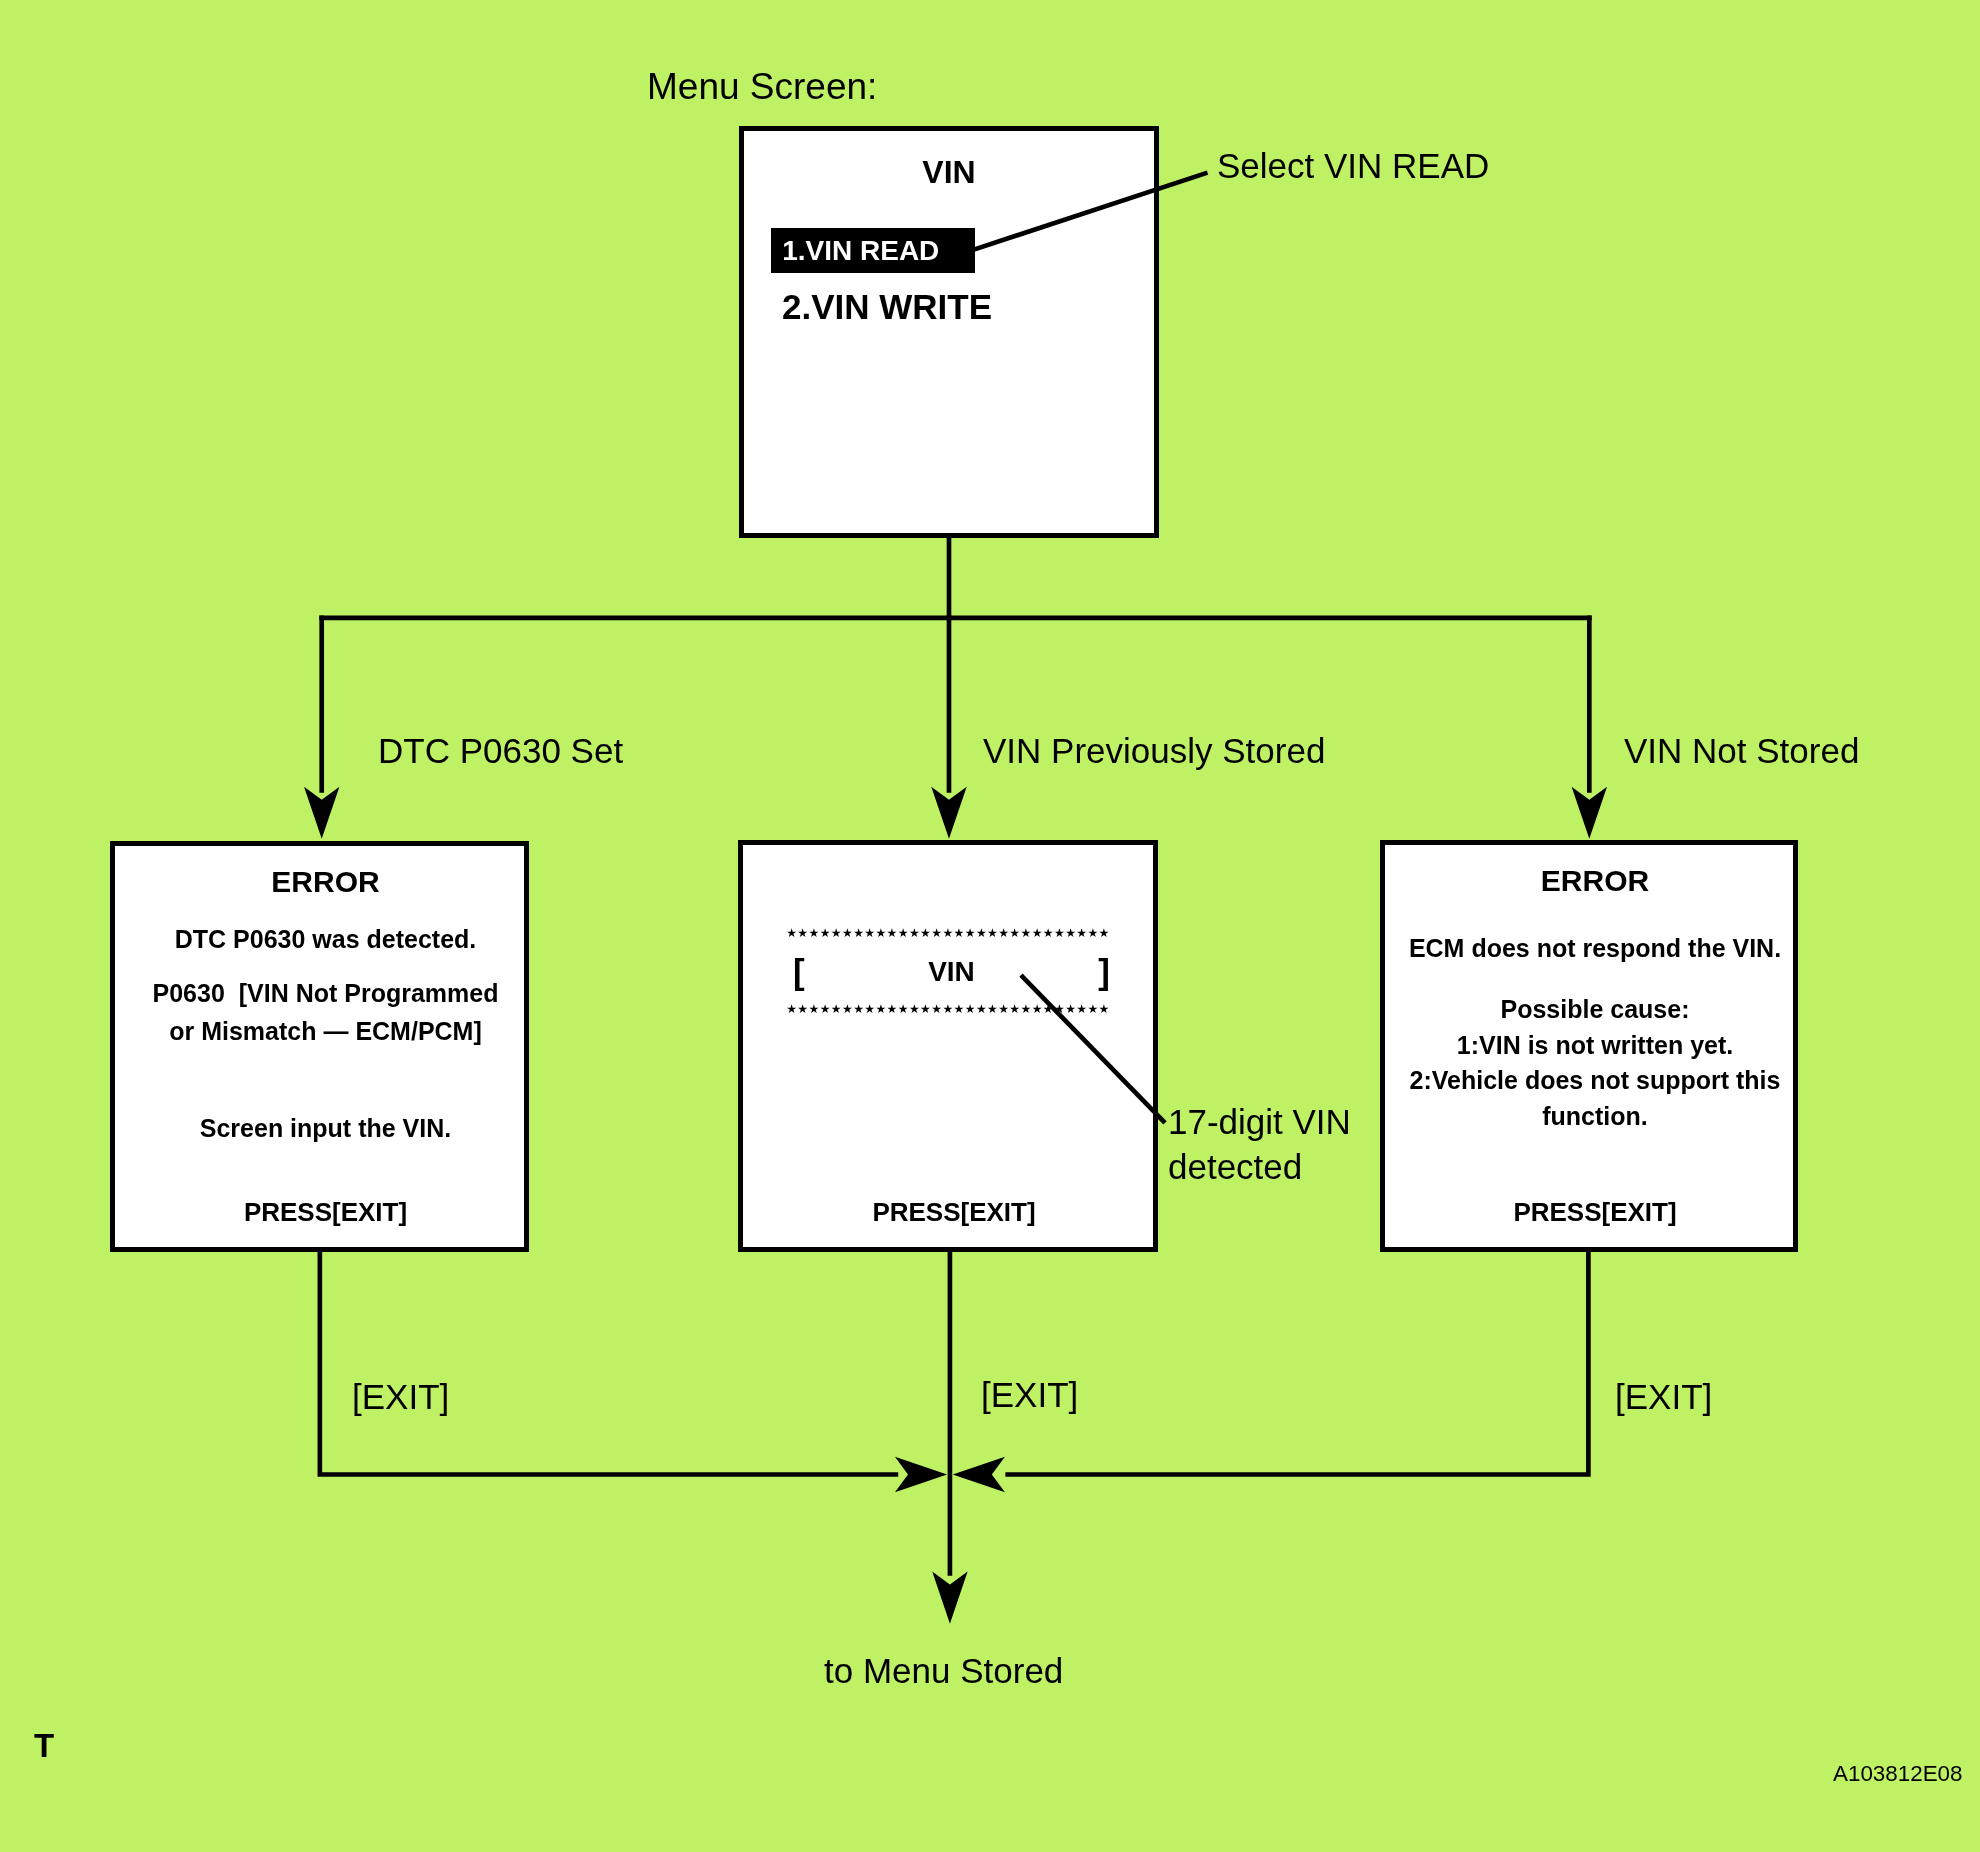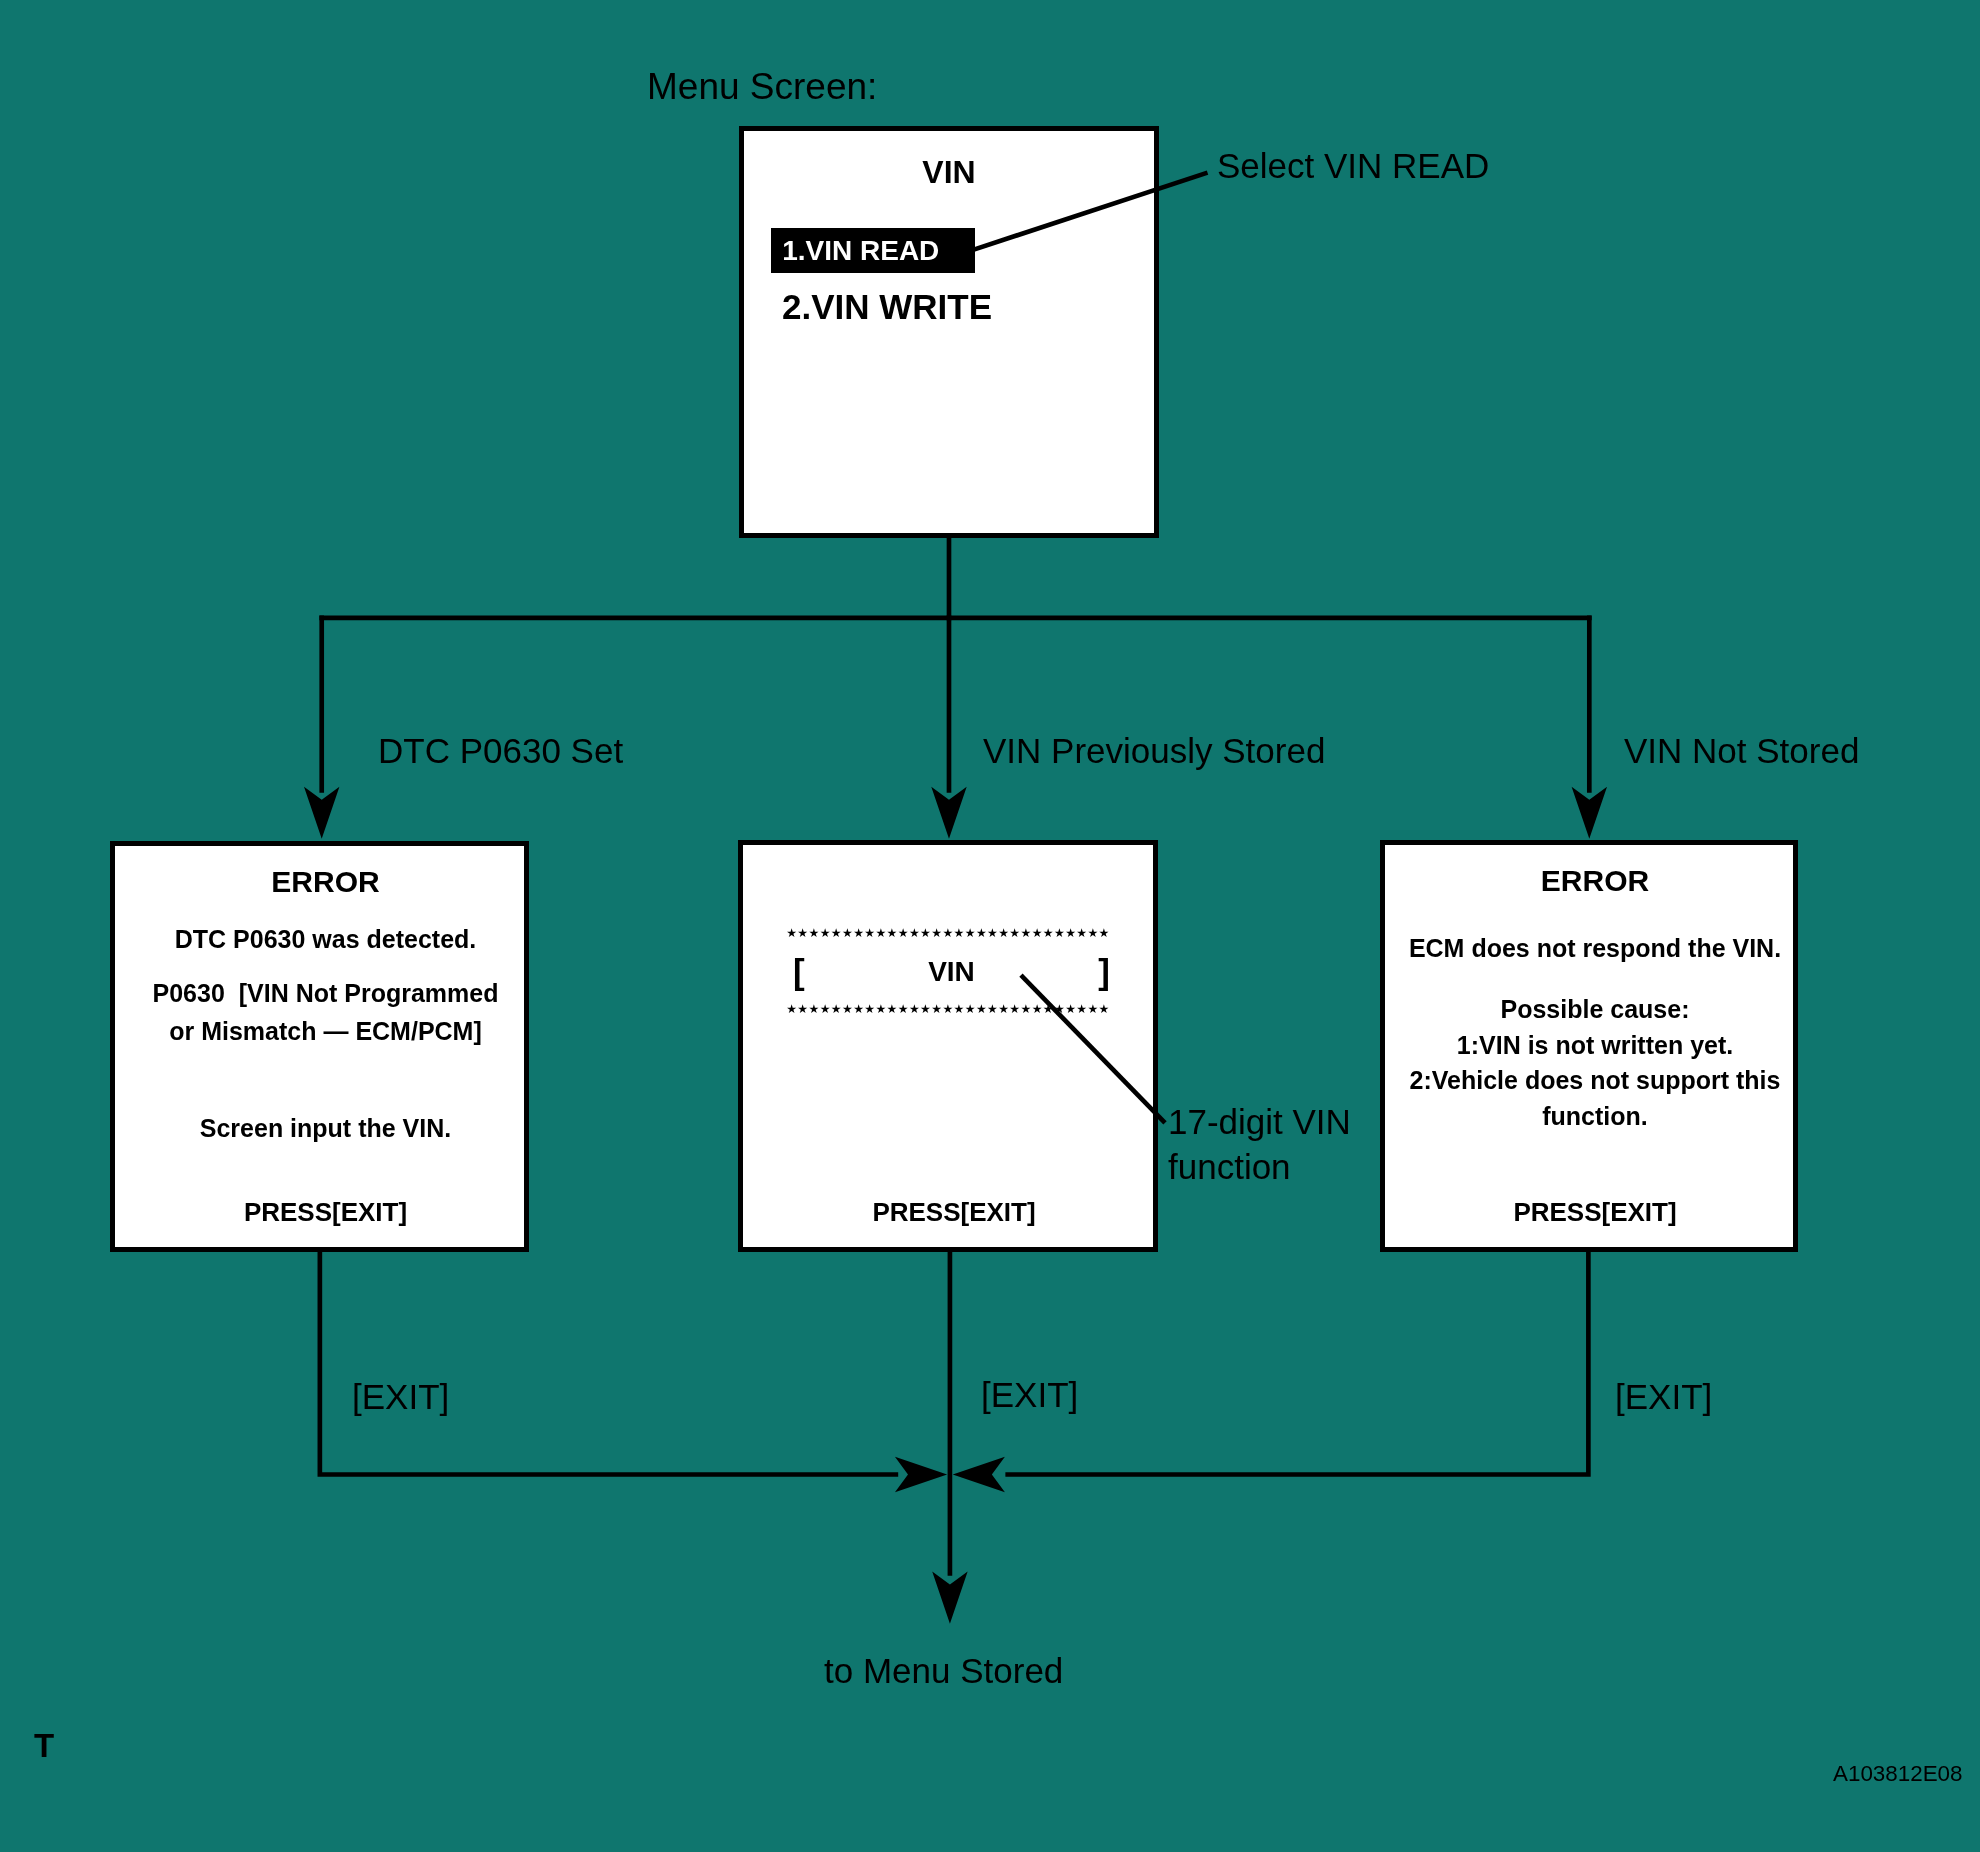--- a/index.html
+++ b/index.html
@@ -1,17 +1,17 @@
 <!DOCTYPE html>
 <html style="font-size:15px"><head>
 <meta charset="utf-8">
 <style>
   html,body{margin:0;padding:0;background:#fff;}
   #canvas{
-    position:relative;width:1980px;height:1852px;background:#0f766e;
+    position:relative;width:1980px;height:1852px;background:#bef264;
     font-family:"Liberation Sans",sans-serif;color:#000;overflow:hidden;
   }
   .ann{position:absolute;font-size:35px;line-height:1.1;white-space:nowrap;color:#000;}
   .screen-box{position:absolute;border:5.6px solid #000;background:#fff;box-sizing:border-box;}
   .bx-line{position:absolute;left:12px;right:0;text-align:center;font-weight:bold;
            font-size:25px;line-height:1.15;white-space:nowrap;}
   .bx-title{font-size:30px;}
   .bx-footer{font-size:26px;}
   .star-row{position:absolute;left:0;right:0;text-align:center;
             font-family:"DejaVu Sans",sans-serif;font-size:12px;letter-spacing:0.4px;
@@ -73,21 +73,21 @@
     <div class="bx-line bx-title" style="top:18.6px;">ERROR</div>
     <div class="bx-line" style="top:89px;">ECM does not respond the VIN.</div>
     <div class="bx-line" style="top:150px;">Possible cause:</div>
     <div class="bx-line" style="top:186px;">1:VIN is not written yet.</div>
     <div class="bx-line" style="top:221px;">2:Vehicle does not support this</div>
     <div class="bx-line" style="top:257px;">function.</div>
     <div class="bx-line bx-footer" style="top:353px;">PRESS[EXIT]</div>
   </div>
 
   <div class="ann" style="left:1168px;top:1103px;">17-digit VIN</div>
-  <div class="ann" style="left:1168px;top:1148px;">function</div>
+  <div class="ann" style="left:1168px;top:1148px;">detected</div>
 
   <div class="ann" style="left:352px;top:1378px;">[EXIT]</div>
   <div class="ann" style="left:981px;top:1376px;">[EXIT]</div>
   <div class="ann" style="left:1615px;top:1378px;">[EXIT]</div>
 
   <div class="ann" style="left:824px;top:1652px;">to Menu Stored</div>
 
   <div class="ann" style="left:34px;top:1728px;font-weight:bold;font-size:33px;">T</div>
   <div class="ann" style="left:1833px;top:1762px;font-size:22.4px;">A103812E08</div>
 

